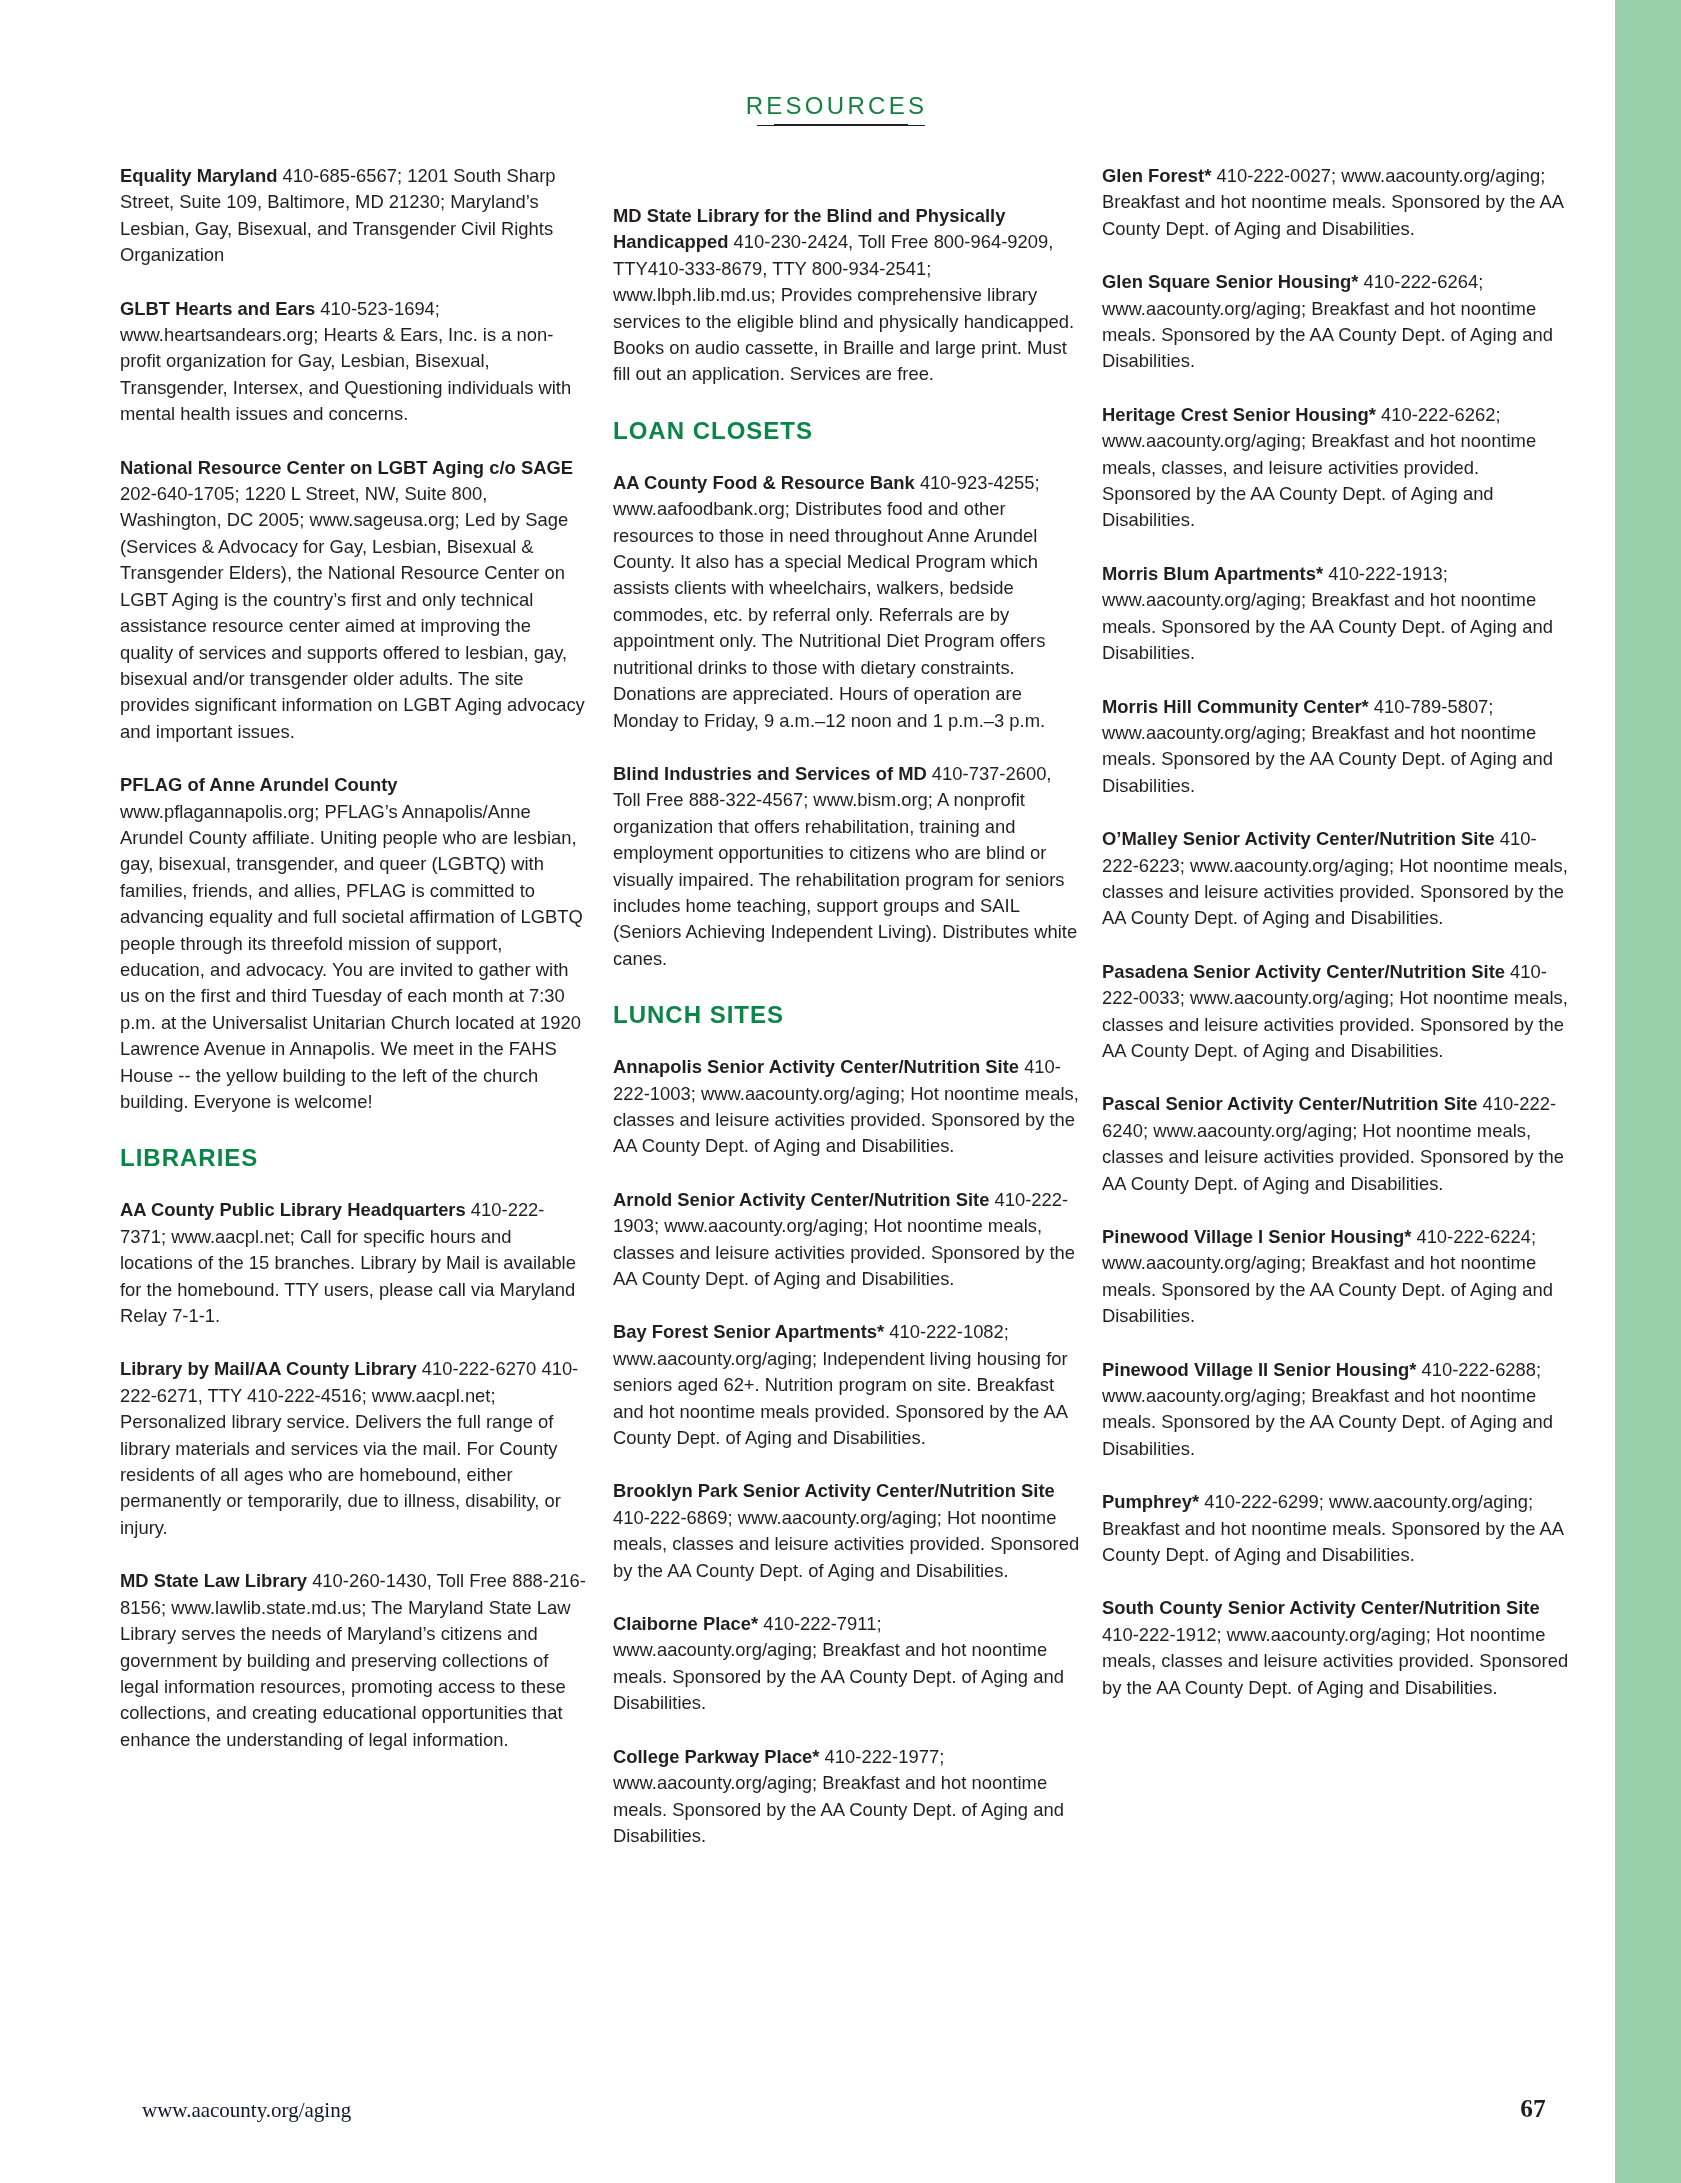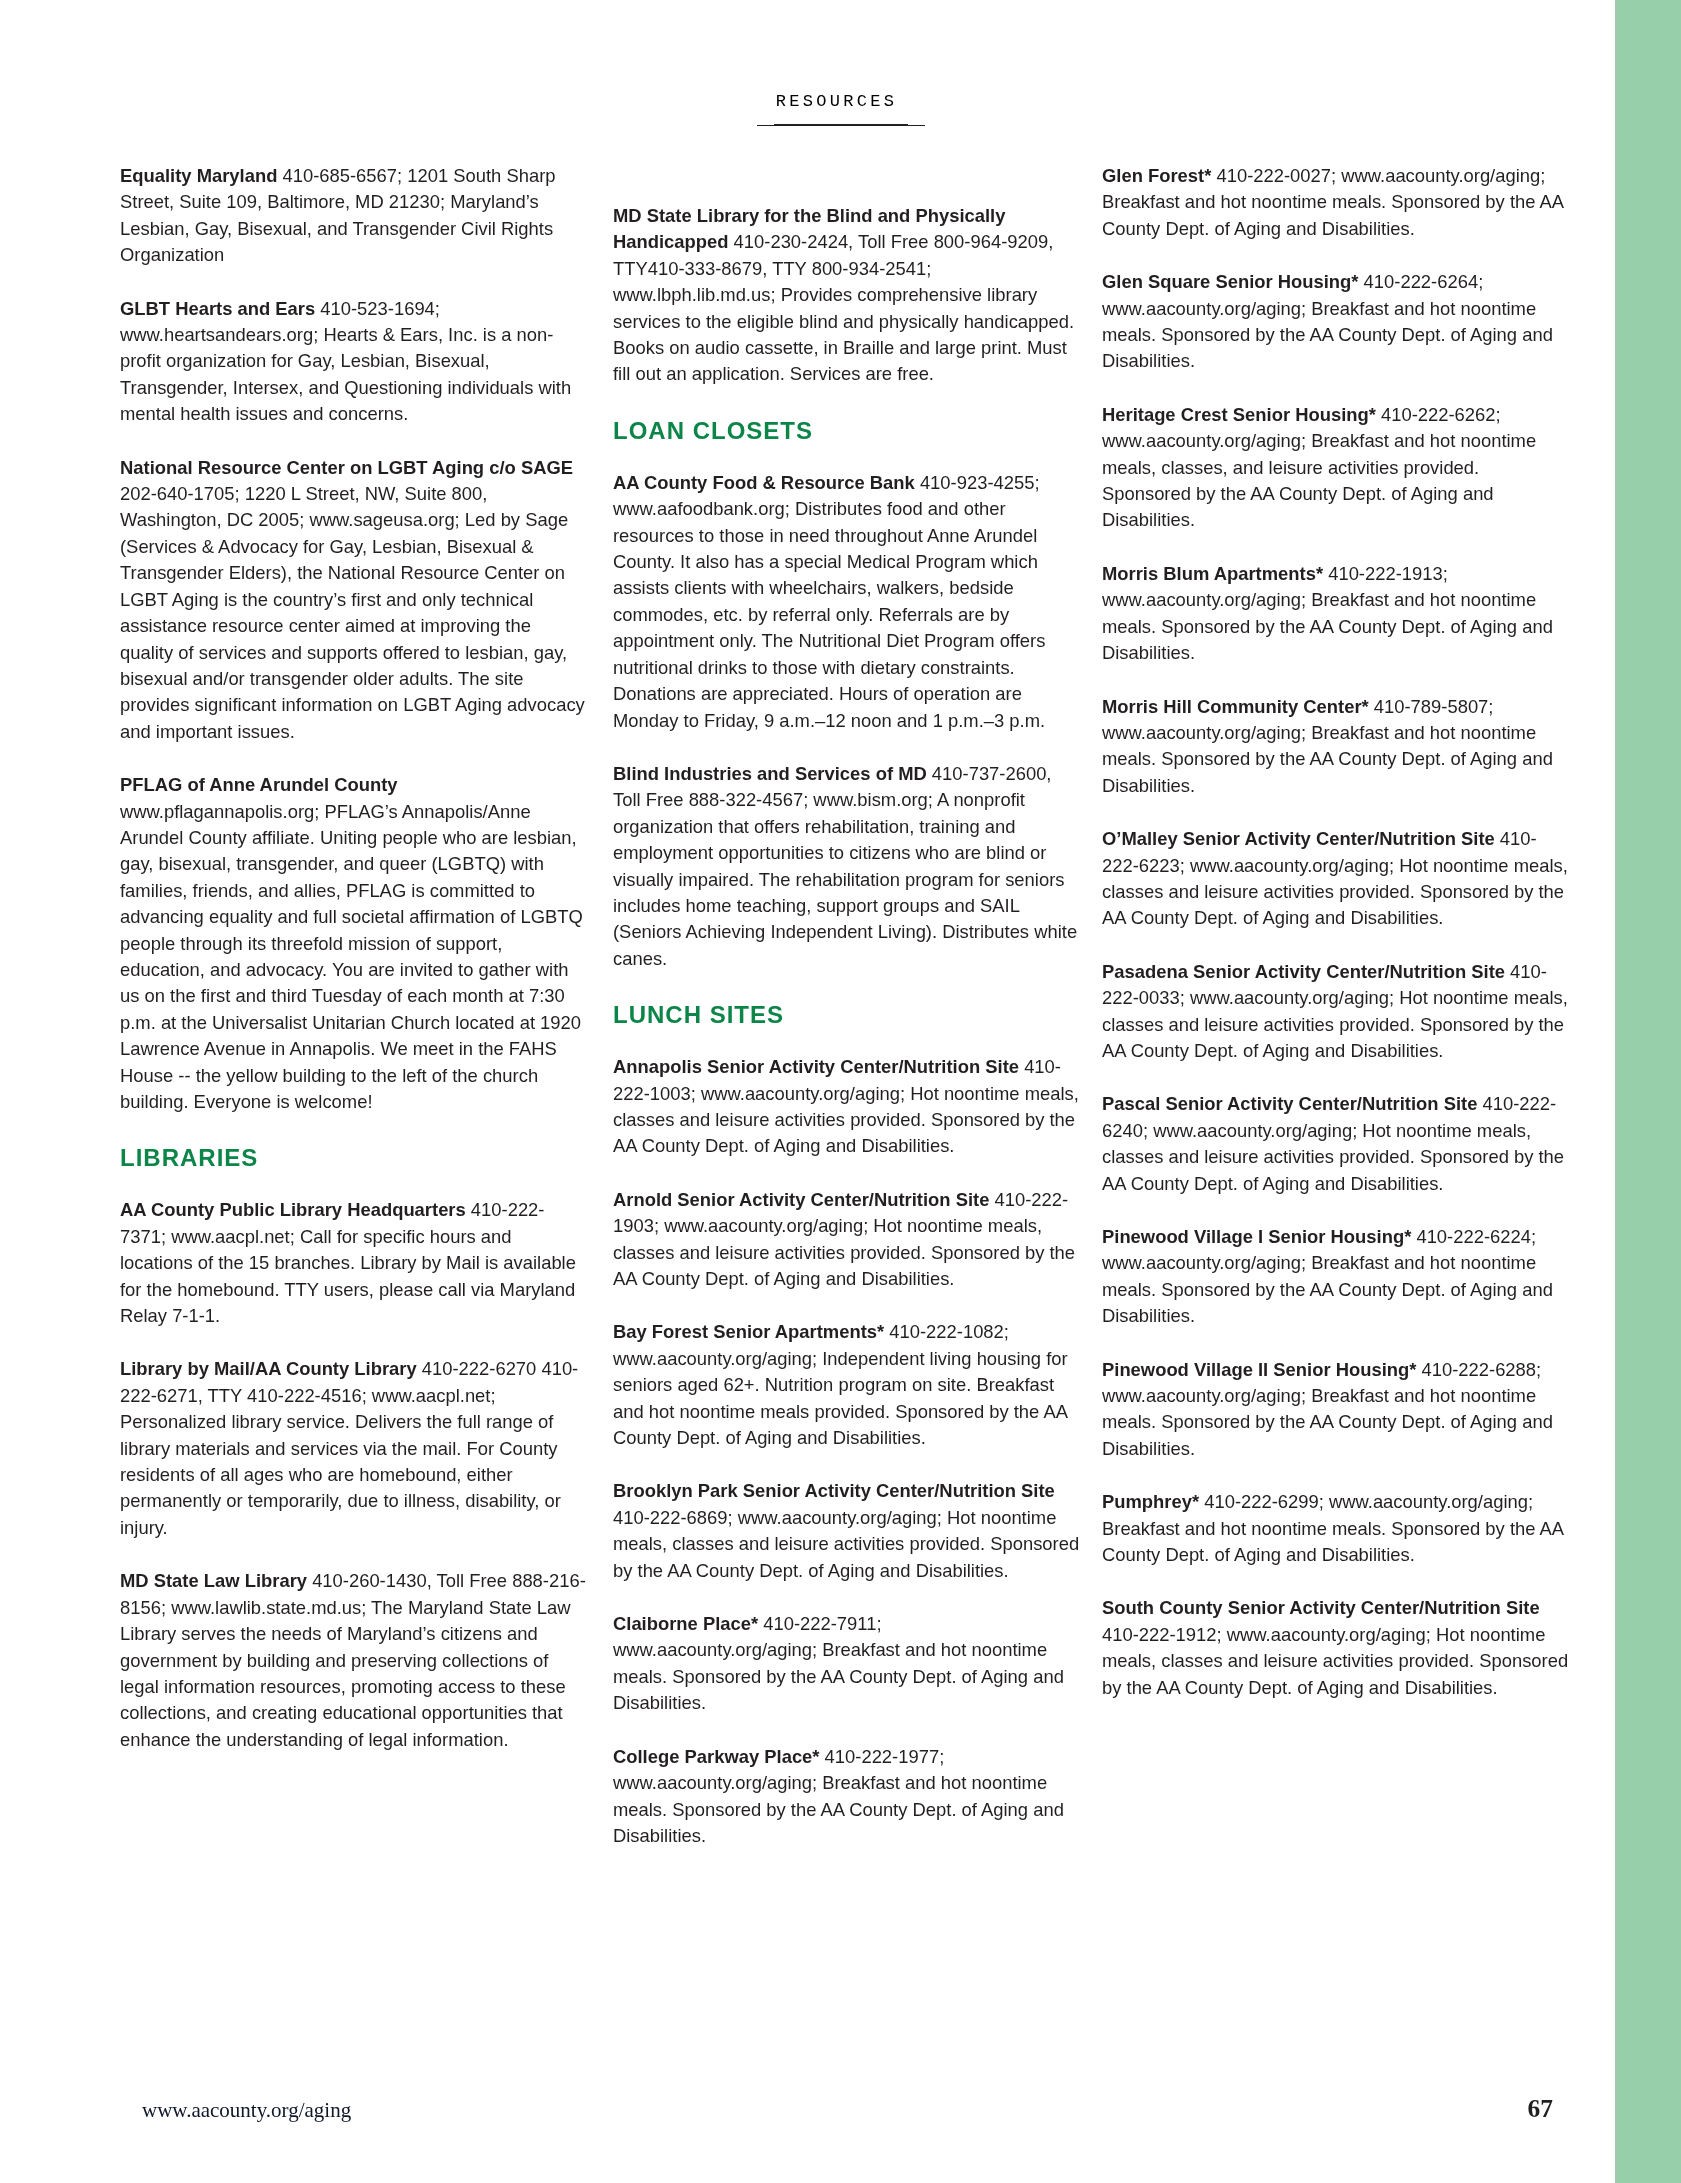--- a/index.html
+++ b/index.html
@@ -18,24 +18,24 @@
     width: 64px; height: 2183px;
     background: #96cfa9;
     border-left: 2px solid #a6c8b0;
   }
   .running-head {
     position: absolute;
     top: 92px;
     left: 669px;
     width: 335px;
     text-align: center;
-    font-family: Liberation Mono, monospace;
-    font-size: 17px;
+    font-family: Liberation Sans, sans-serif;
+    font-size: 24px;
     letter-spacing: 3.3px;
-    color: #000000;
+    color: #15803d;
   }
   .running-rule {
     position: absolute;
     top: 124px;
     left: 774px;
     width: 134px;
     height: 2px;
     background: #231f20;
   }
   .running-rule::before, .running-rule::after {
@@ -80,21 +80,21 @@
     left: 142px;
     font-family: "Liberation Serif", "DejaVu Serif", serif;
     font-size: 21px;
     color: #0f172a;
   }
   .page-number {
     position: absolute;
     top: 2094px;
     left: 1513px;
     width: 40px;
-    text-align: right;
+    text-align: center;
     font-family: "Liberation Serif", "DejaVu Serif", serif;
     font-size: 25.4px;
     font-weight: bold;
     color: #231f20;
   }
 </style>
 </head>
 <body>
 
 <div class="side-band"></div>

